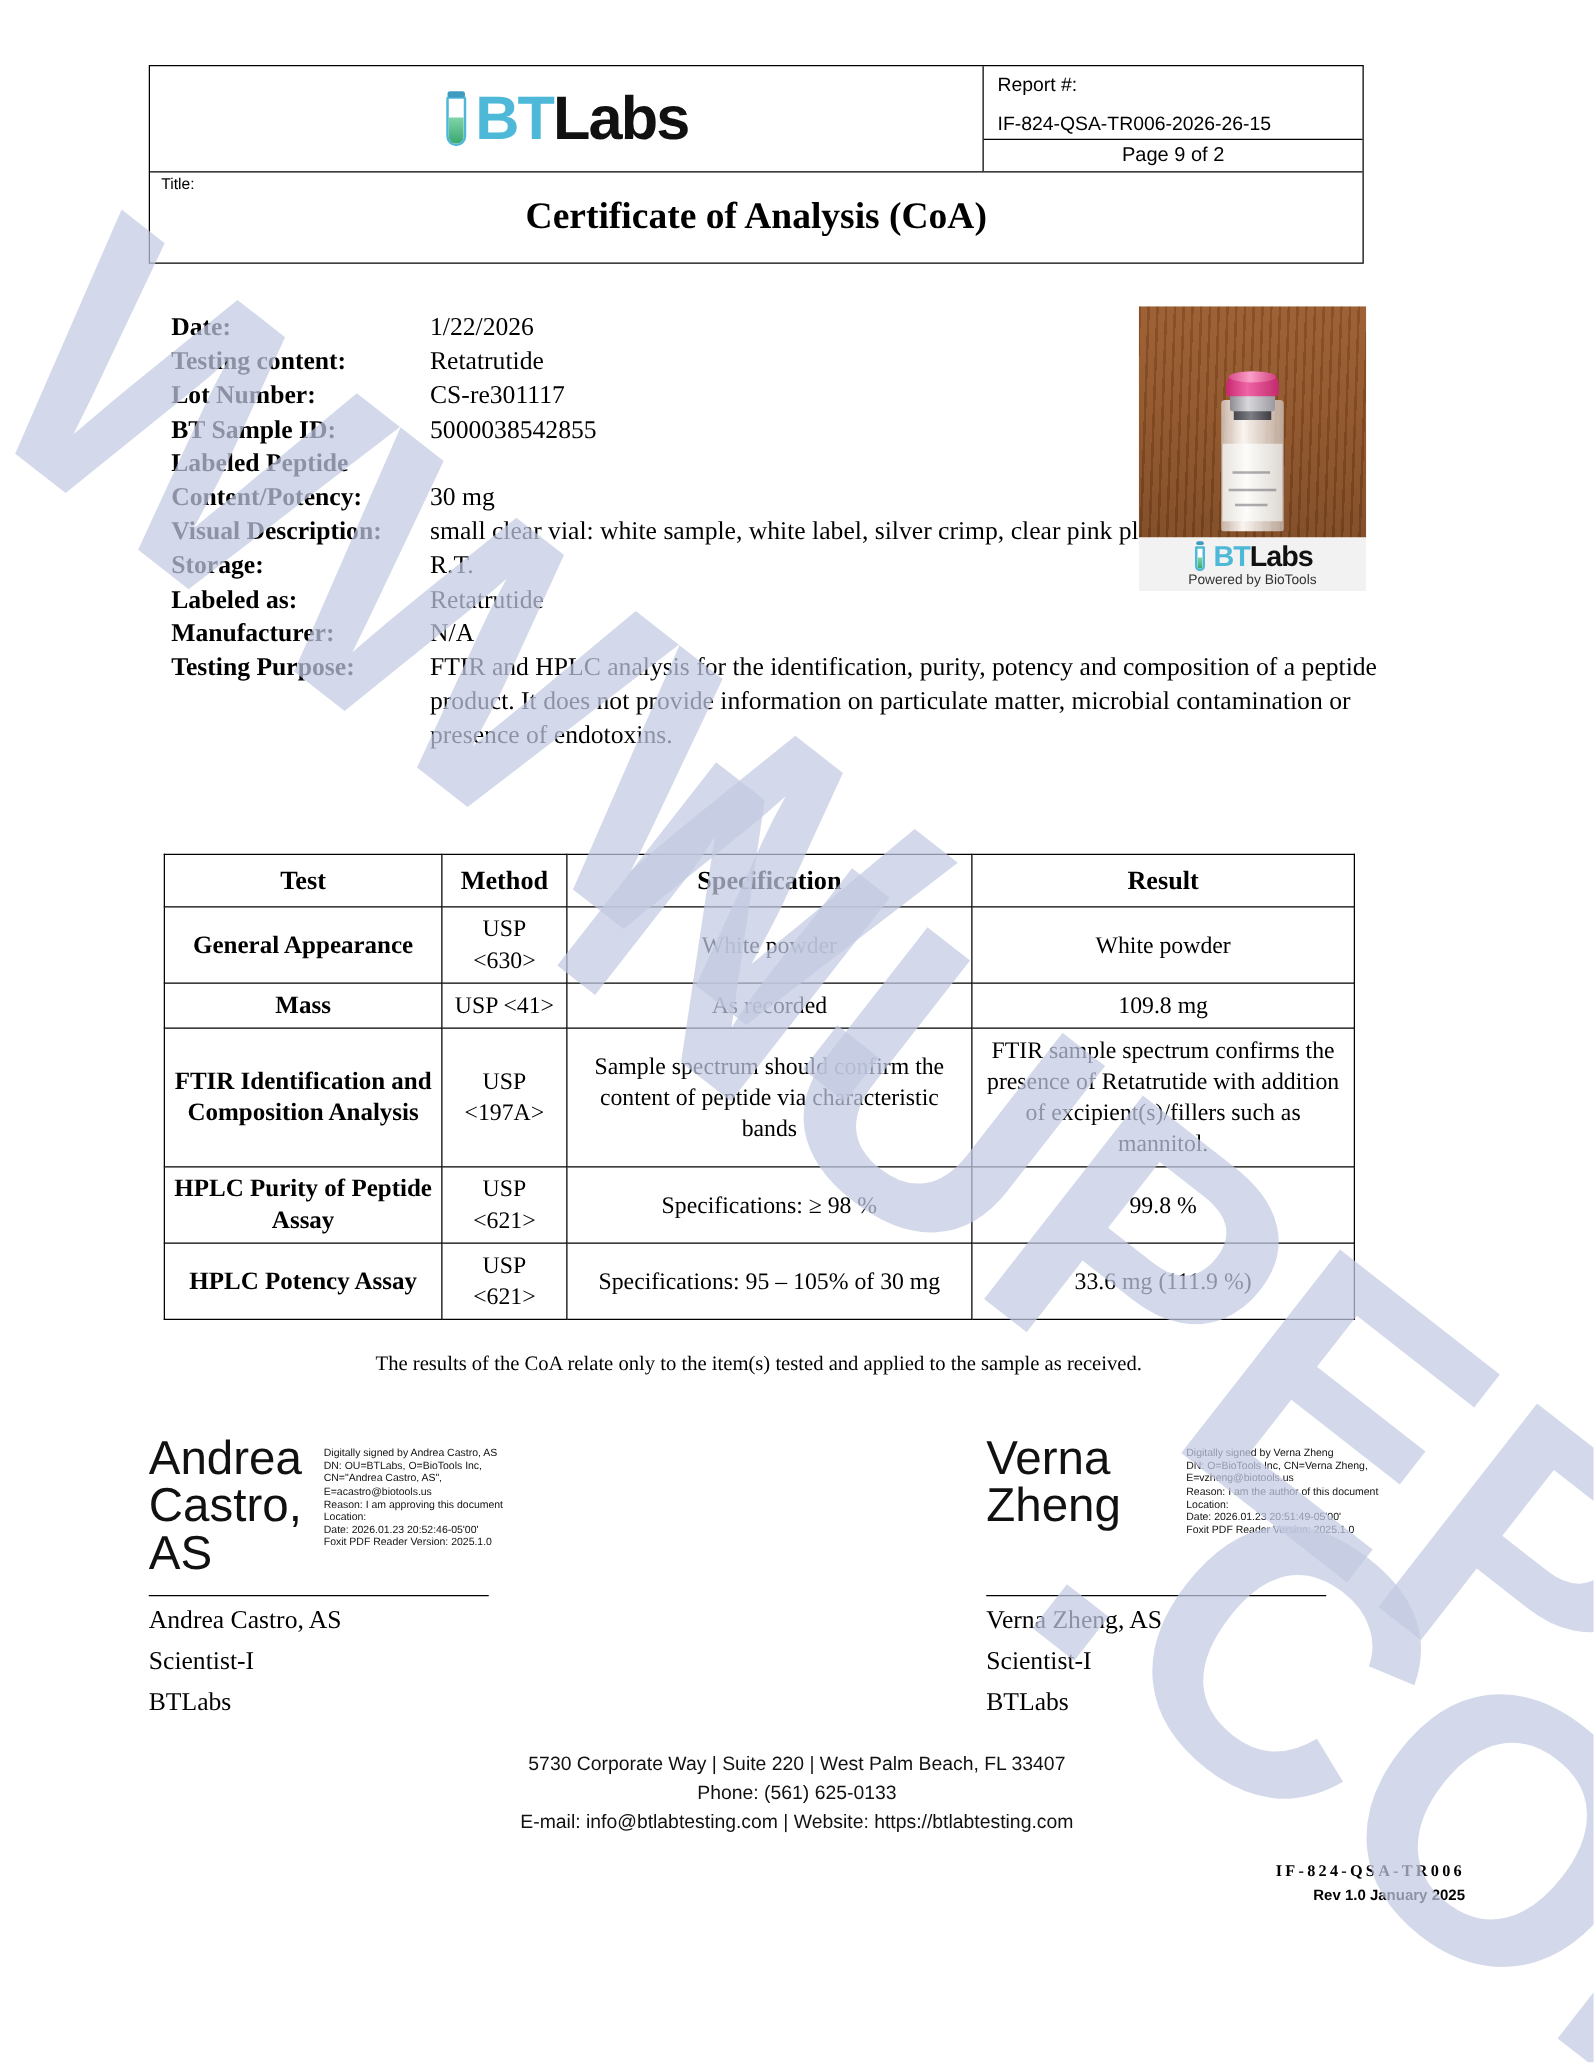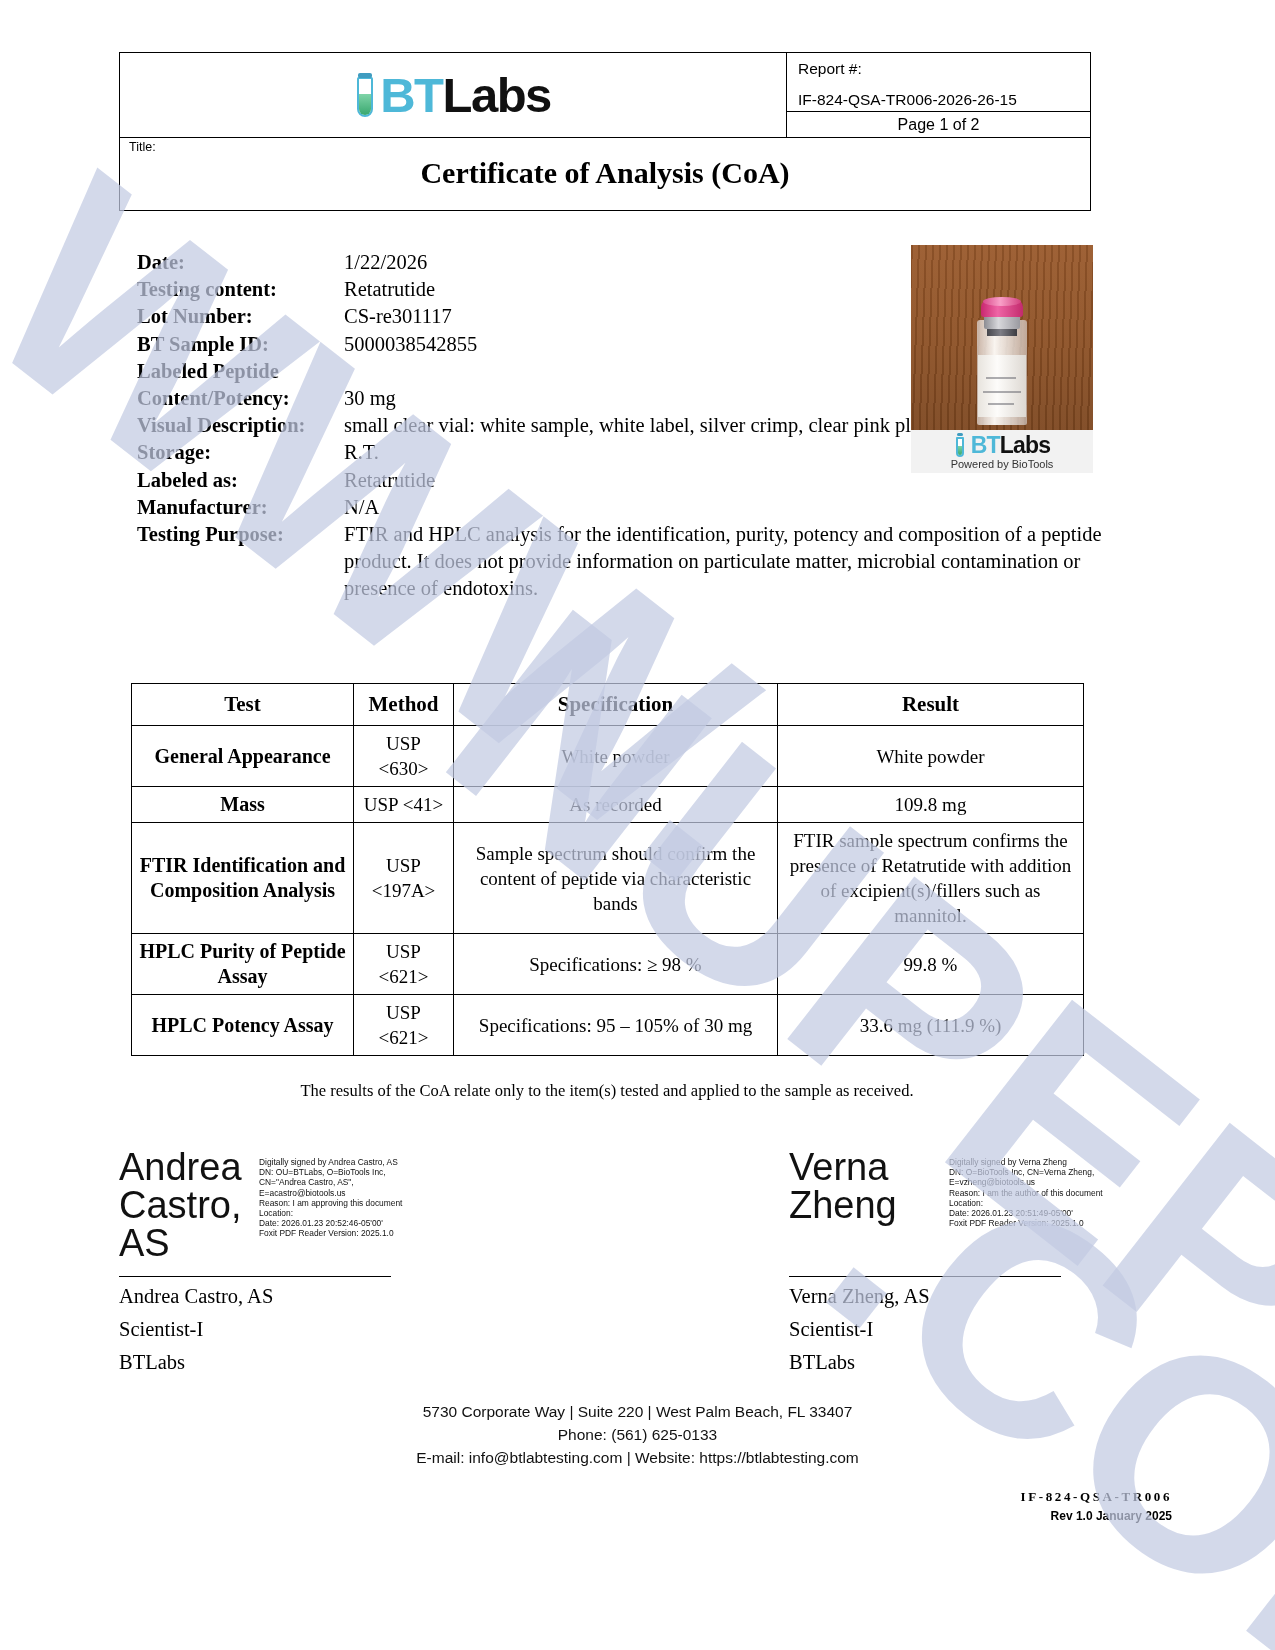--- a/index.html
+++ b/index.html
@@ -385,21 +385,21 @@
           <span class="logo-text">
             <span class="logo-bt">BT</span><span class="logo-labs">Labs</span>
           </span>
         </div>
       </div>
       <div class="report-cell">
         <div class="report-no">
           <span class="report-label">Report #:</span>
           <span class="report-value">IF-824-QSA-TR006-2026-26-15</span>
         </div>
-        <div class="page-cell">Page 1 of 2</div>
+        <div class="page-cell">Page 9 of 2</div>
       </div>
     </div>
     <div class="header-title-row">
       <span class="title-label">Title:</span>
       <div class="title-main">Certificate of Analysis (CoA)</div>
     </div>
   </div>
 
   <div class="fields">
       <div class="field-row">

